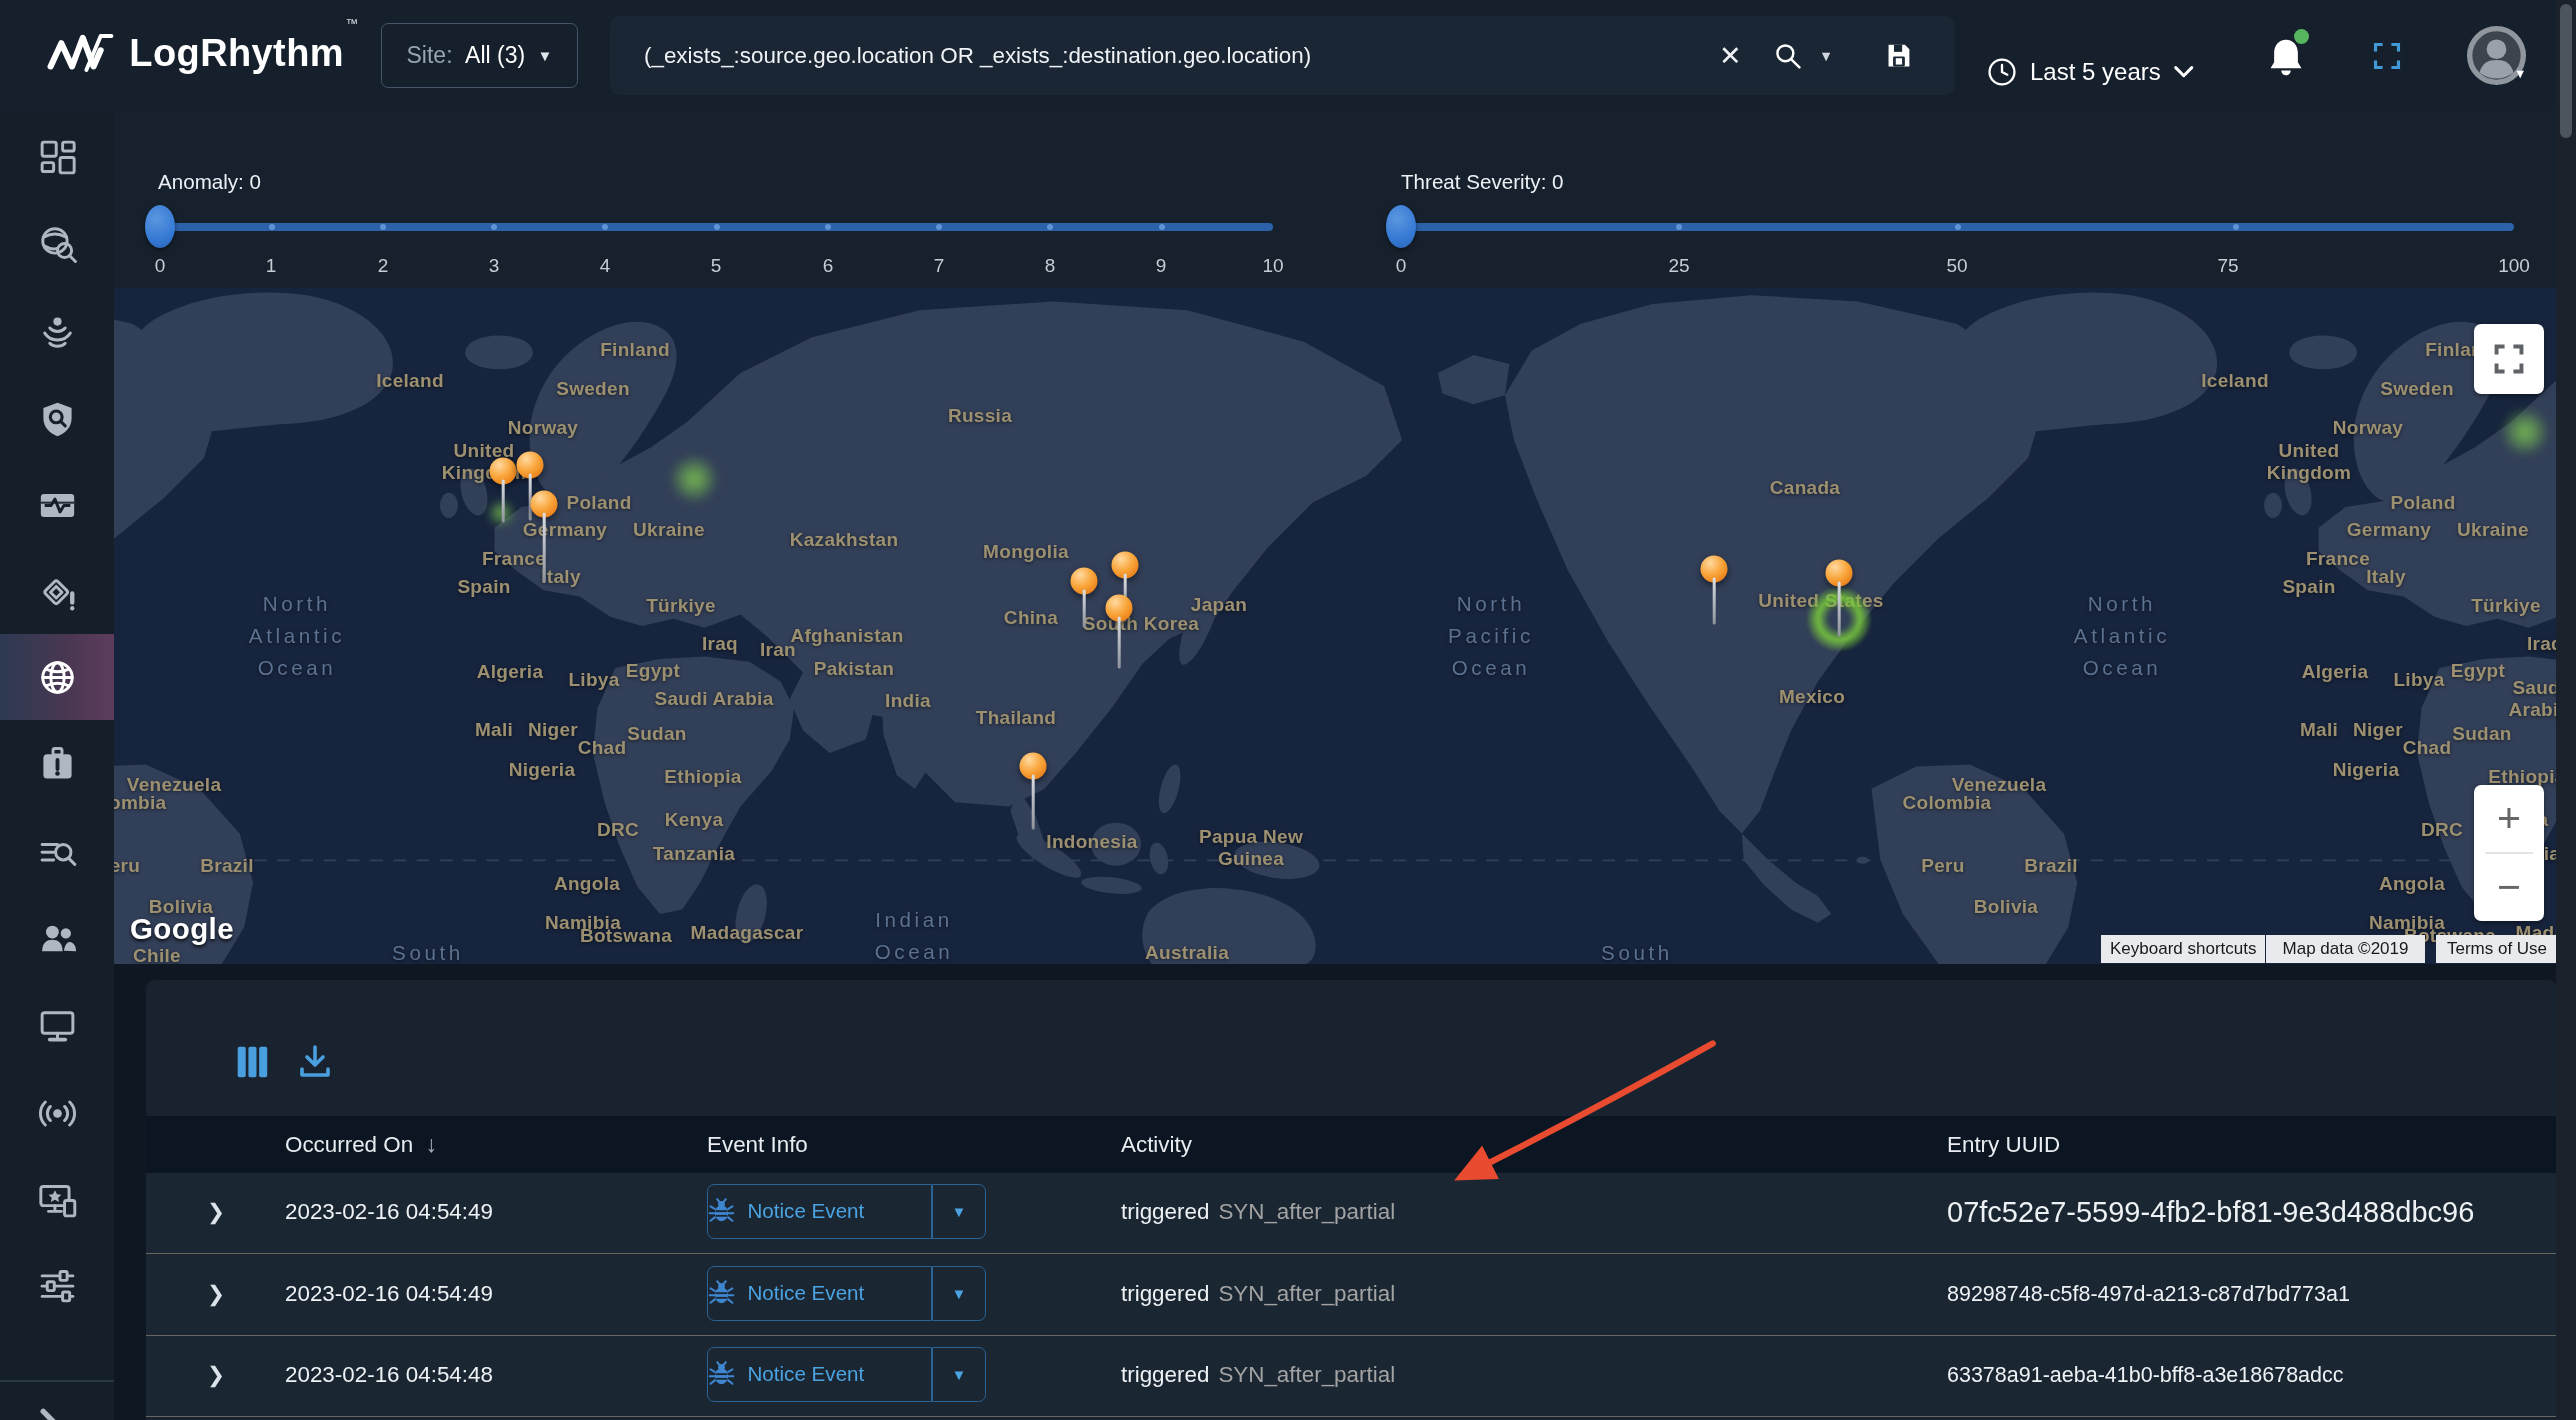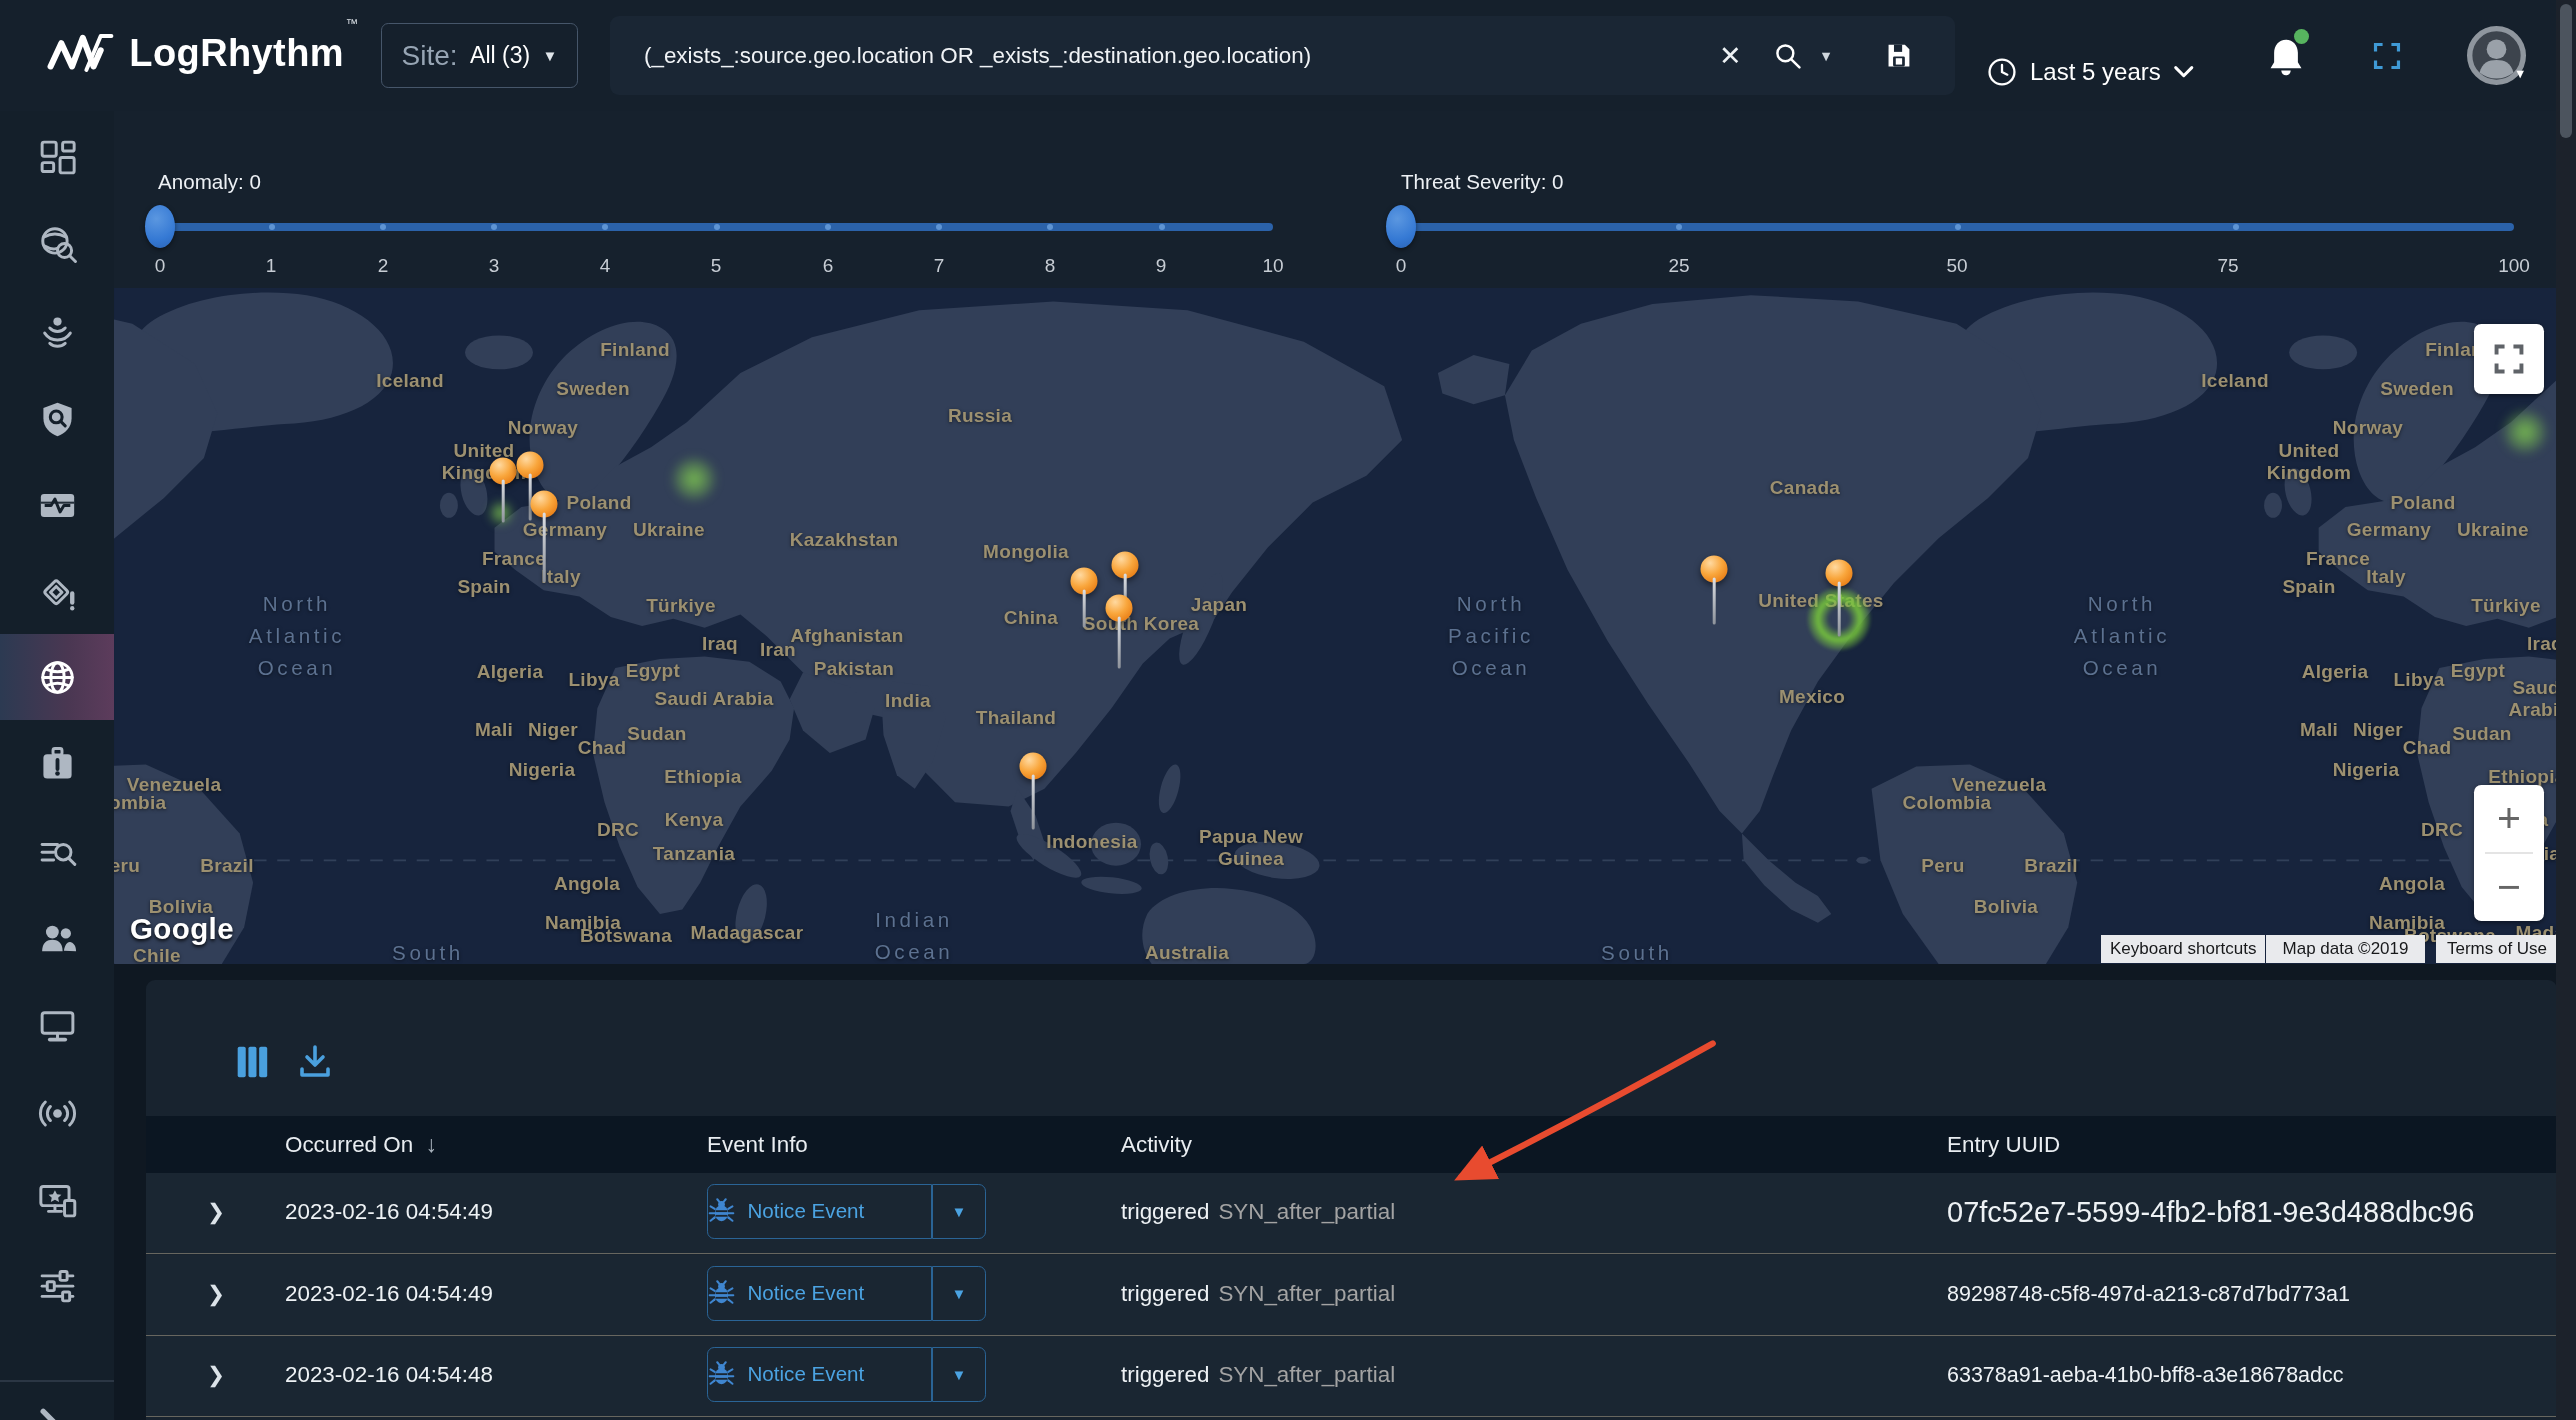--- a/index.html
+++ b/index.html
@@ -7,21 +7,21 @@
          font-family:"Liberation Sans",sans-serif;color:#eef2f6;}
   .abs{position:absolute;}
 
   
   .header{position:absolute;left:0;top:0;width:2576px;height:111px;background:#15202c;}
   .logo{position:absolute;left:47px;top:27px;display:flex;align-items:center;gap:14.3px;}
   .logo-text{font-size:38px;font-weight:700;color:#fff;letter-spacing:0.4px;}
   .logo-tm{font-size:12.5px;color:#dfe5ea;vertical-align:top;position:relative;top:-14.3px;margin-left:1.8px;}
   .site-box{position:absolute;left:381px;top:23px;width:195px;height:63px;border:1.8px solid #46566a;
             border-radius:7.2px;display:flex;align-items:center;justify-content:center;gap:12.5px;}
-  .site-label{font-size:28px;color:#97a5b4;}
+  .site-label{font-size:23px;color:#97a5b4;}
   .site-value{font-size:23px;color:#fff;}
   .caret{font-size:15px;color:#dfe5ea;}
   .search-box{position:absolute;left:610px;top:16px;width:1345px;height:79px;background:#1a2634;border-radius:9px;}
   .query{position:absolute;left:34px;top:0;height:79px;line-height:79px;font-size:22.4px;color:#f0f3f6;white-space:nowrap;}
   .sb-icon{position:absolute;top:0;height:79px;display:flex;align-items:center;}
   .clear-x{left:1109px;font-size:27px;color:#eef2f5;}
   .mag{left:1163px;}
   .mag-caret{left:1209px;font-size:14.3px;color:#cfd6dd;}
   .save{left:1274px;}
   .time-box{position:absolute;left:1986px;top:16px;height:111px;display:flex;align-items:center;gap:12px;justify-content:flex-end;}

